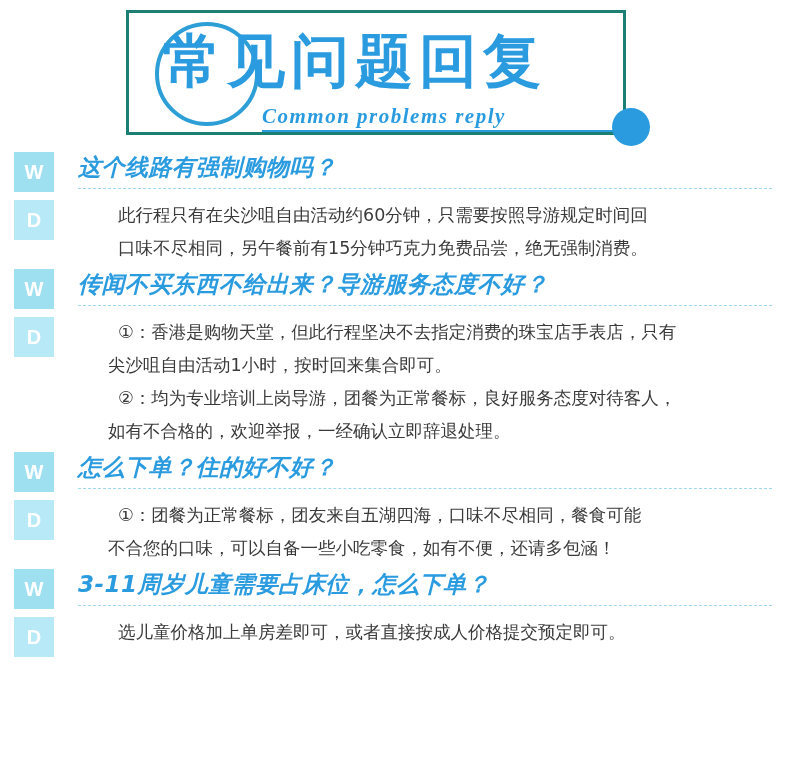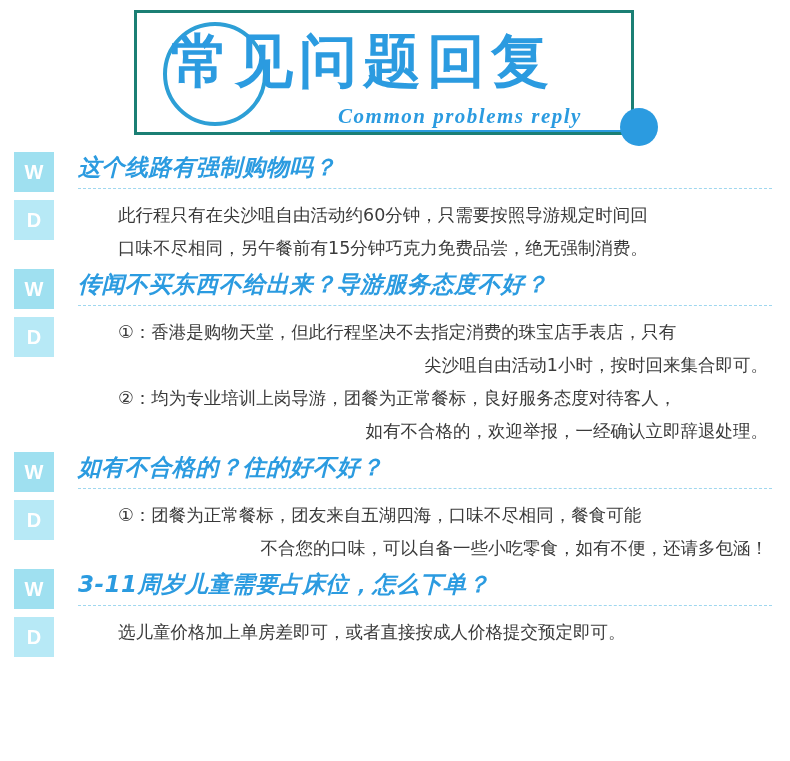--- a/index.html
+++ b/index.html
@@ -13,21 +13,20 @@
     font-family: "Liberation Sans", sans-serif;
     overflow: hidden;
     position: relative;
   }
 
   
   .header {
     position: relative;
     width: 645px;
     height: 152px;
-    margin-left: 8px;
   }
   .header-frame {
     position: absolute;
     left: 126px;
     top: 10px;
     width: 500px;
     height: 125px;
     border: 3px solid #1b7f74;
     box-sizing: border-box;
   }
@@ -68,21 +67,20 @@
     left: 262px;
     top: 104px;
     width: 380px;
     font-size: 21px;
     font-style: italic;
     font-weight: bold;
     color: #2b9be0;
     font-family: "Liberation Serif", serif;
     letter-spacing: 1.5px;
     white-space: nowrap;
-    text-align: center;
   }
   .header-underline {
     position: absolute;
     left: 262px;
     top: 130px;
     width: 360px;
     height: 2px;
     background: #2b9be0;
   }
 
@@ -142,21 +140,20 @@
   }
   .answer-line {
     display: block;
     white-space: pre-wrap;
     margin-left: 40px;
   }
   .answer-indent {
     display: block;
     padding-left: 30px;
     white-space: pre-wrap;
-    text-align: right;
   }
 </style>
 </head>
 <body>
 
 <div class="header">
   <div class="header-frame"></div>
   <div class="header-ring"></div>
   <div class="header-dot"></div>
   <div class="header-title">常见问题回复</div>
@@ -192,21 +189,21 @@
       <span class="answer-line">②：均为专业培训上岗导游，团餐为正常餐标，良好服务态度对待客人，</span>
       <span class="answer-indent">如有不合格的，欢迎举报，一经确认立即辞退处理。</span>
     </div>
   </div>
 
   <div class="qa-block">
     <div class="badges">
       <div class="badge w">W</div>
       <div class="badge d">D</div>
     </div>
-    <div class="question">如有不合格的？住的好不好？</div>
+    <div class="question">怎么下单？住的好不好？</div>
     <div class="divider"></div>
     <div class="answers">
       <span class="answer-line">①：团餐为正常餐标，团友来自五湖四海，口味不尽相同，餐食可能</span>
       <span class="answer-indent">不合您的口味，可以自备一些小吃零食，如有不便，还请多包涵！</span>
     </div>
   </div>
 
   <div class="qa-block">
     <div class="badges">
       <div class="badge w">W</div>

